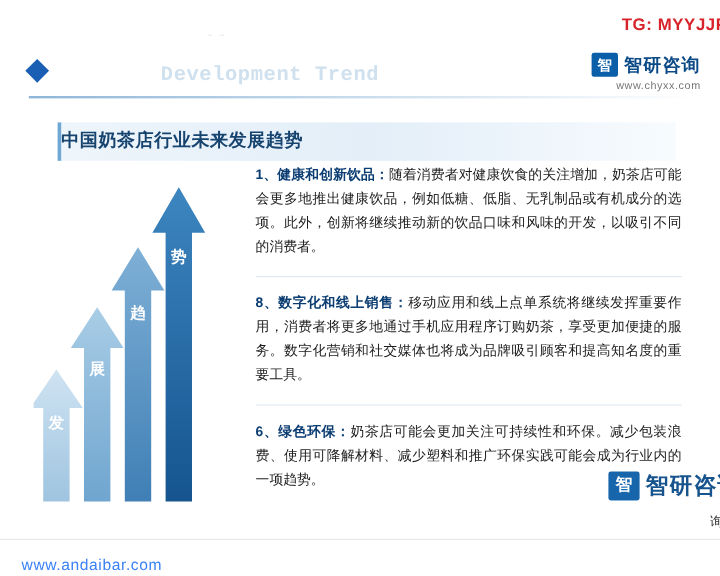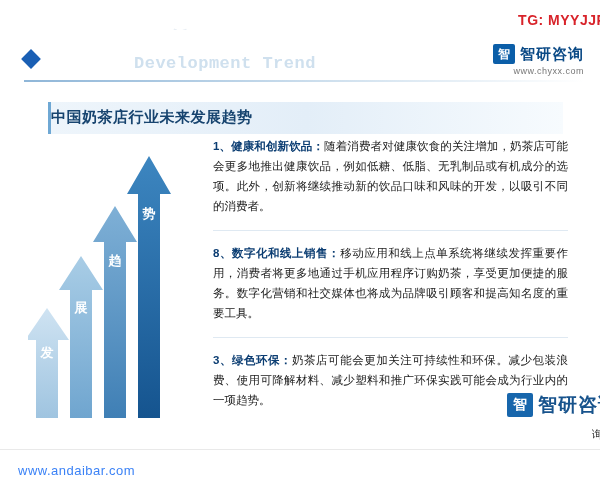--- a/index.html
+++ b/index.html
@@ -333,21 +333,21 @@
     <div class="body-col">
       <div class="para">
         <b>1、健康和创新饮品：</b><span>随着消费者对健康饮食的关注增加，奶茶店可能会更多地推出健康饮品，例如低糖、低脂、无乳制品或有机成分的选项。此外，创新将继续推动新的饮品口味和风味的开发，以吸引不同的消费者。</span>
       </div>
       <div class="para-sep"></div>
       <div class="para">
         <b>8、数字化和线上销售：</b><span>移动应用和线上点单系统将继续发挥重要作用，消费者将更多地通过手机应用程序订购奶茶，享受更加便捷的服务。数字化营销和社交媒体也将成为品牌吸引顾客和提高知名度的重要工具。</span>
       </div>
       <div class="para-sep"></div>
       <div class="para">
-        <b>3、绿色环保：</b><span>奶茶店可能会更加关注可持续性和环保。减少包装浪费、使用可降解材料、减少塑料和推广环保实践可能会成为行业内的一项趋势。</span>
+        <b>6、绿色环保：</b><span>奶茶店可能会更加关注可持续性和环保。减少包装浪费、使用可降解材料、减少塑料和推广环保实践可能会成为行业内的一项趋势。</span>
       </div>
     </div>
 
   </div>
 
   <div class="logo-bottom">
     <span class="logo-mark">智</span>
     <span class="logo-text">智研咨询</span>
   </div>
 

